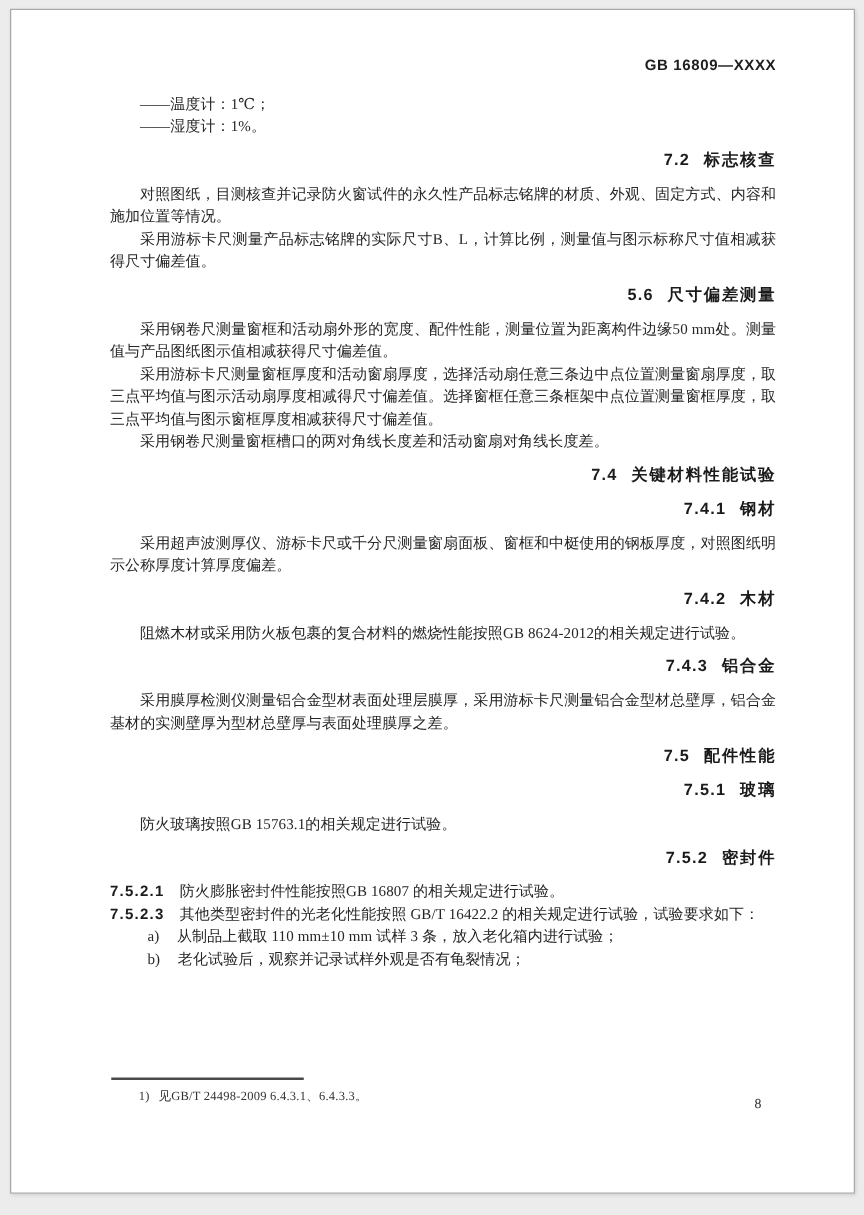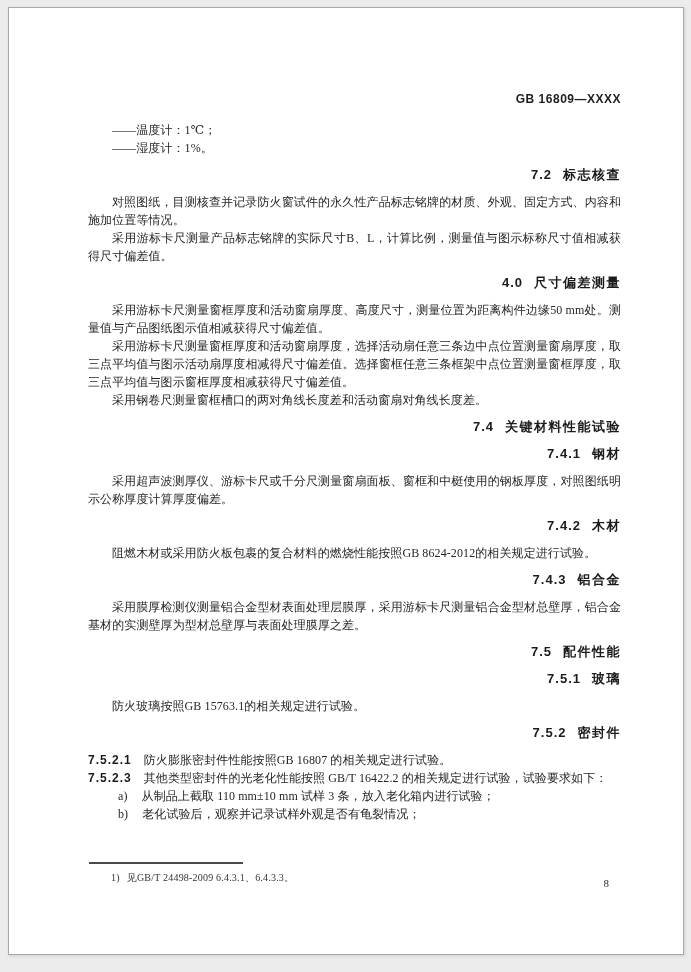--- a/index.html
+++ b/index.html
@@ -12,21 +12,21 @@
     overflow: hidden;
   }
   .page {
     position: absolute; left: 8px; top: 7px;
     width: 674px; height: 946px;
     background: #ffffff;
     border: 1px solid #a9a9a9;
     box-shadow: 1px 1px 3px rgba(0,0,0,0.12);
   }
   .content {
-    padding: 85px 62px 0 79px;
+    padding: 38px 62px 0 79px;
     color: #262626;
   }
   .running-header {
     font-family: "Liberation Sans", "DejaVu Sans", sans-serif;
     font-weight: bold;
     font-size: 12px; line-height: 13px;
     letter-spacing: 0.5px;
     text-align: right;
     color: #1e1e1e;
     margin-bottom: 15px;
@@ -85,22 +85,22 @@
 
       <div class="running-header">GB 16809—XXXX</div>
 
       <p class="body dash">——温度计：1℃；</p>
       <p class="body dash">——湿度计：1%。</p>
 
       <h2 class="heading"><span class="h-num">7.2</span><span class="h-title">标志核查</span></h2>
       <p class="body indent">对照图纸，目测核查并记录防火窗试件的永久性产品标志铭牌的材质、外观、固定方式、内容和施加位置等情况。</p>
       <p class="body indent">采用游标卡尺测量产品标志铭牌的实际尺寸B、L，计算比例，测量值与图示标称尺寸值相减获得尺寸偏差值。</p>
 
-      <h2 class="heading"><span class="h-num">4.0</span><span class="h-title">尺寸偏差测量</span></h2>
-      <p class="body indent">采用游标卡尺测量窗框厚度和活动窗扇厚度、高度尺寸，测量位置为距离构件边缘50 mm处。测量值与产品图纸图示值相减获得尺寸偏差值。</p>
+      <h2 class="heading"><span class="h-num">5.6</span><span class="h-title">尺寸偏差测量</span></h2>
+      <p class="body indent">采用钢卷尺测量窗框和活动扇外形的宽度、配件性能，测量位置为距离构件边缘50 mm处。测量值与产品图纸图示值相减获得尺寸偏差值。</p>
       <p class="body indent">采用游标卡尺测量窗框厚度和活动窗扇厚度，选择活动扇任意三条边中点位置测量窗扇厚度，取三点平均值与图示活动扇厚度相减得尺寸偏差值。选择窗框任意三条框架中点位置测量窗框厚度，取三点平均值与图示窗框厚度相减获得尺寸偏差值。</p>
       <p class="body indent">采用钢卷尺测量窗框槽口的两对角线长度差和活动窗扇对角线长度差。</p>
 
       <h2 class="heading"><span class="h-num">7.4</span><span class="h-title">关键材料性能试验</span></h2>
 
       <h3 class="heading"><span class="h-num">7.4.1</span><span class="h-title">钢材</span></h3>
       <p class="body indent">采用超声波测厚仪、游标卡尺或千分尺测量窗扇面板、窗框和中梃使用的钢板厚度，对照图纸明示公称厚度计算厚度偏差。</p>
 
       <h3 class="heading"><span class="h-num">7.4.2</span><span class="h-title">木材</span></h3>
       <p class="body indent">阻燃木材或采用防火板包裹的复合材料的燃烧性能按照GB 8624-2012的相关规定进行试验。</p>

